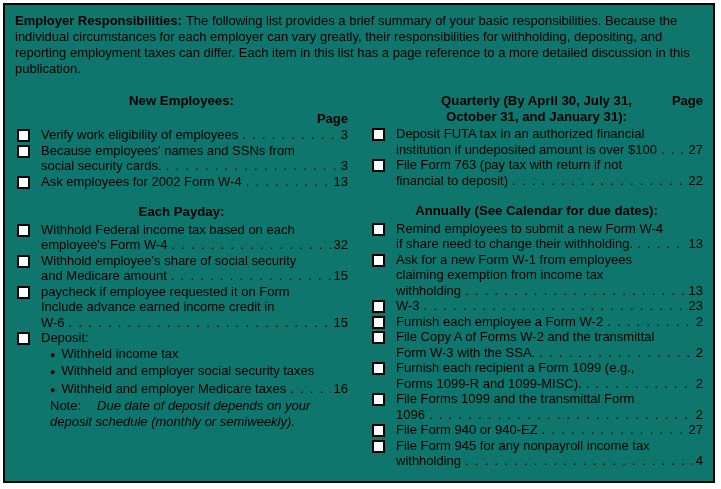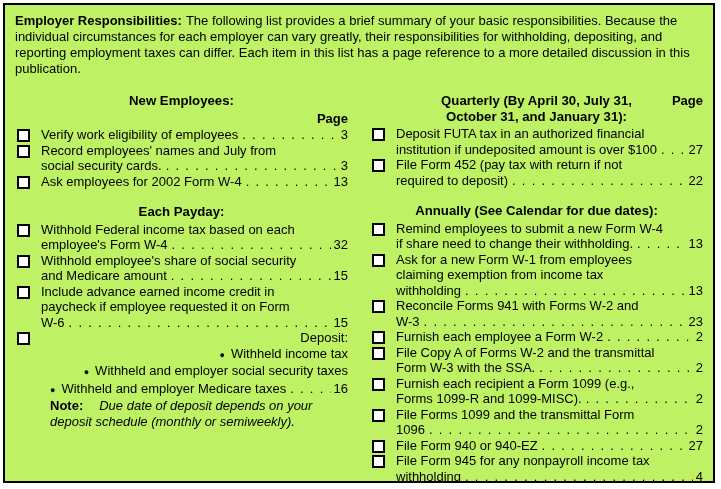--- a/index.html
+++ b/index.html
@@ -9,21 +9,21 @@
     font-family: "Liberation Sans", sans-serif;
     color: #000;
     overflow: hidden;
   }
   .frame {
     position: absolute;
     left: 3px; top: 3px;
     width: 712px; height: 480px;
     box-sizing: border-box;
     border: 2px solid #000;
-    background: #bef264;
+    background: #0f766e;
     padding: 8px 10px 6px 10px;
     overflow: hidden;
   }
   .intro {
     margin: 0 0 16px 0;
     font-size: 13px;
     line-height: 16px;
   }
   .intro .intro-label { font-weight: bold; }
   .intro .intro-text { margin-left: 4px; }
@@ -53,21 +53,21 @@
   .check-item { display: flex; }
   .checkbox {
     flex: none;
     width: 9px; height: 9px;
     border: 2px solid #000;
     margin: 2px 11px 0 2px;
     background: #fff;
   }
   .item-body { flex: 1; min-width: 0; }
   .line { display: block; }
-  .line.last { display: flex; align-items: baseline; justify-content: flex-end; }
+  .line.last { display: flex; align-items: baseline; }
   .line.last .t { white-space: nowrap; }
   .leader {
     flex: 1 1 auto;
     min-width: 4px;
     overflow: hidden;
     white-space: nowrap;
     margin: 0 3px 0 4px;
   }
   .leader::after {
     content: ". . . . . . . . . . . . . . . . . . . . . . . . . . . . . . . . . . . . . . . .";
@@ -75,21 +75,21 @@
   }
   .page-num { flex: none; text-align: right; }
 
   .bullet-row { margin-left: 9px; }
   .bullet-marker {
     flex: none;
     font-size: 9px;
     margin-right: 6px;
   }
   .note { margin-left: 9px; }
-  .note-label { font-weight: bold; }
+  .note-label { font-weight: normal; }
   .note-text { font-style: italic; margin-left: 16px; }
 </style>
 </head>
 <body>
 
 <div class="frame">
   <p class="intro">
     <span class="intro-label">Employer Responsibilities:</span><span class="intro-text">The following list provides a brief summary of your basic responsibilities. Because the individual circumstances for each employer can vary greatly, their responsibilities for withholding, depositing, and reporting employment taxes can differ. Each item in this list has a page reference to a more detailed discussion in this publication.</span>
   </p>
   <div class="cols">
@@ -105,21 +105,21 @@
               <div class="line last">
                 <span class="t">Verify work eligibility of employees</span>
                 <span class="leader"></span>
                 <span class="page-num">3</span>
               </div>
             </div>
           </div>
           <div class="check-item">
             <span class="checkbox"></span>
             <div class="item-body">
-              <div class="line">Record employees' names and July from</div>
+              <div class="line">Because employees' names and SSNs from</div>
               <div class="line last">
                 <span class="t">social security cards.</span>
                 <span class="leader"></span>
                 <span class="page-num">3</span>
               </div>
             </div>
           </div>
           <div class="check-item">
             <span class="checkbox"></span>
             <div class="item-body">
@@ -153,22 +153,22 @@
               <div class="line last">
                 <span class="t">and Medicare amount</span>
                 <span class="leader"></span>
                 <span class="page-num">15</span>
               </div>
             </div>
           </div>
           <div class="check-item">
             <span class="checkbox"></span>
             <div class="item-body">
+              <div class="line">paycheck if employee requested it on Form</div>
               <div class="line">Include advance earned income credit in</div>
-              <div class="line">paycheck if employee requested it on Form</div>
               <div class="line last">
                 <span class="t">W-6</span>
                 <span class="leader"></span>
                 <span class="page-num">15</span>
               </div>
             </div>
           </div>
           <div class="check-item">
             <span class="checkbox"></span>
             <div class="item-body">
@@ -208,23 +208,23 @@
               <div class="line last">
                 <span class="t">institution if undeposited amount is over $100</span>
                 <span class="leader"></span>
                 <span class="page-num">27</span>
               </div>
             </div>
           </div>
           <div class="check-item">
             <span class="checkbox"></span>
             <div class="item-body">
-              <div class="line">File Form 452 (pay tax with return if not</div>
-              <div class="line last">
-                <span class="t">required to deposit)</span>
+              <div class="line">File Form 763 (pay tax with return if not</div>
+              <div class="line last">
+                <span class="t">financial to deposit)</span>
                 <span class="leader"></span>
                 <span class="page-num">22</span>
               </div>
             </div>
           </div>
         </div>
         <div class="section">
           <div class="section-head">
             <div class="section-title">Annually (See Calendar for due dates):</div>
           </div>
@@ -247,21 +247,20 @@
               <div class="line last">
                 <span class="t">withholding</span>
                 <span class="leader"></span>
                 <span class="page-num">13</span>
               </div>
             </div>
           </div>
           <div class="check-item">
             <span class="checkbox"></span>
             <div class="item-body">
-              <div class="line">Reconcile Forms 941 with Forms W-2 and</div>
               <div class="line last">
                 <span class="t">W-3</span>
                 <span class="leader"></span>
                 <span class="page-num">23</span>
               </div>
             </div>
           </div>
           <div class="check-item">
             <span class="checkbox"></span>
             <div class="item-body">

